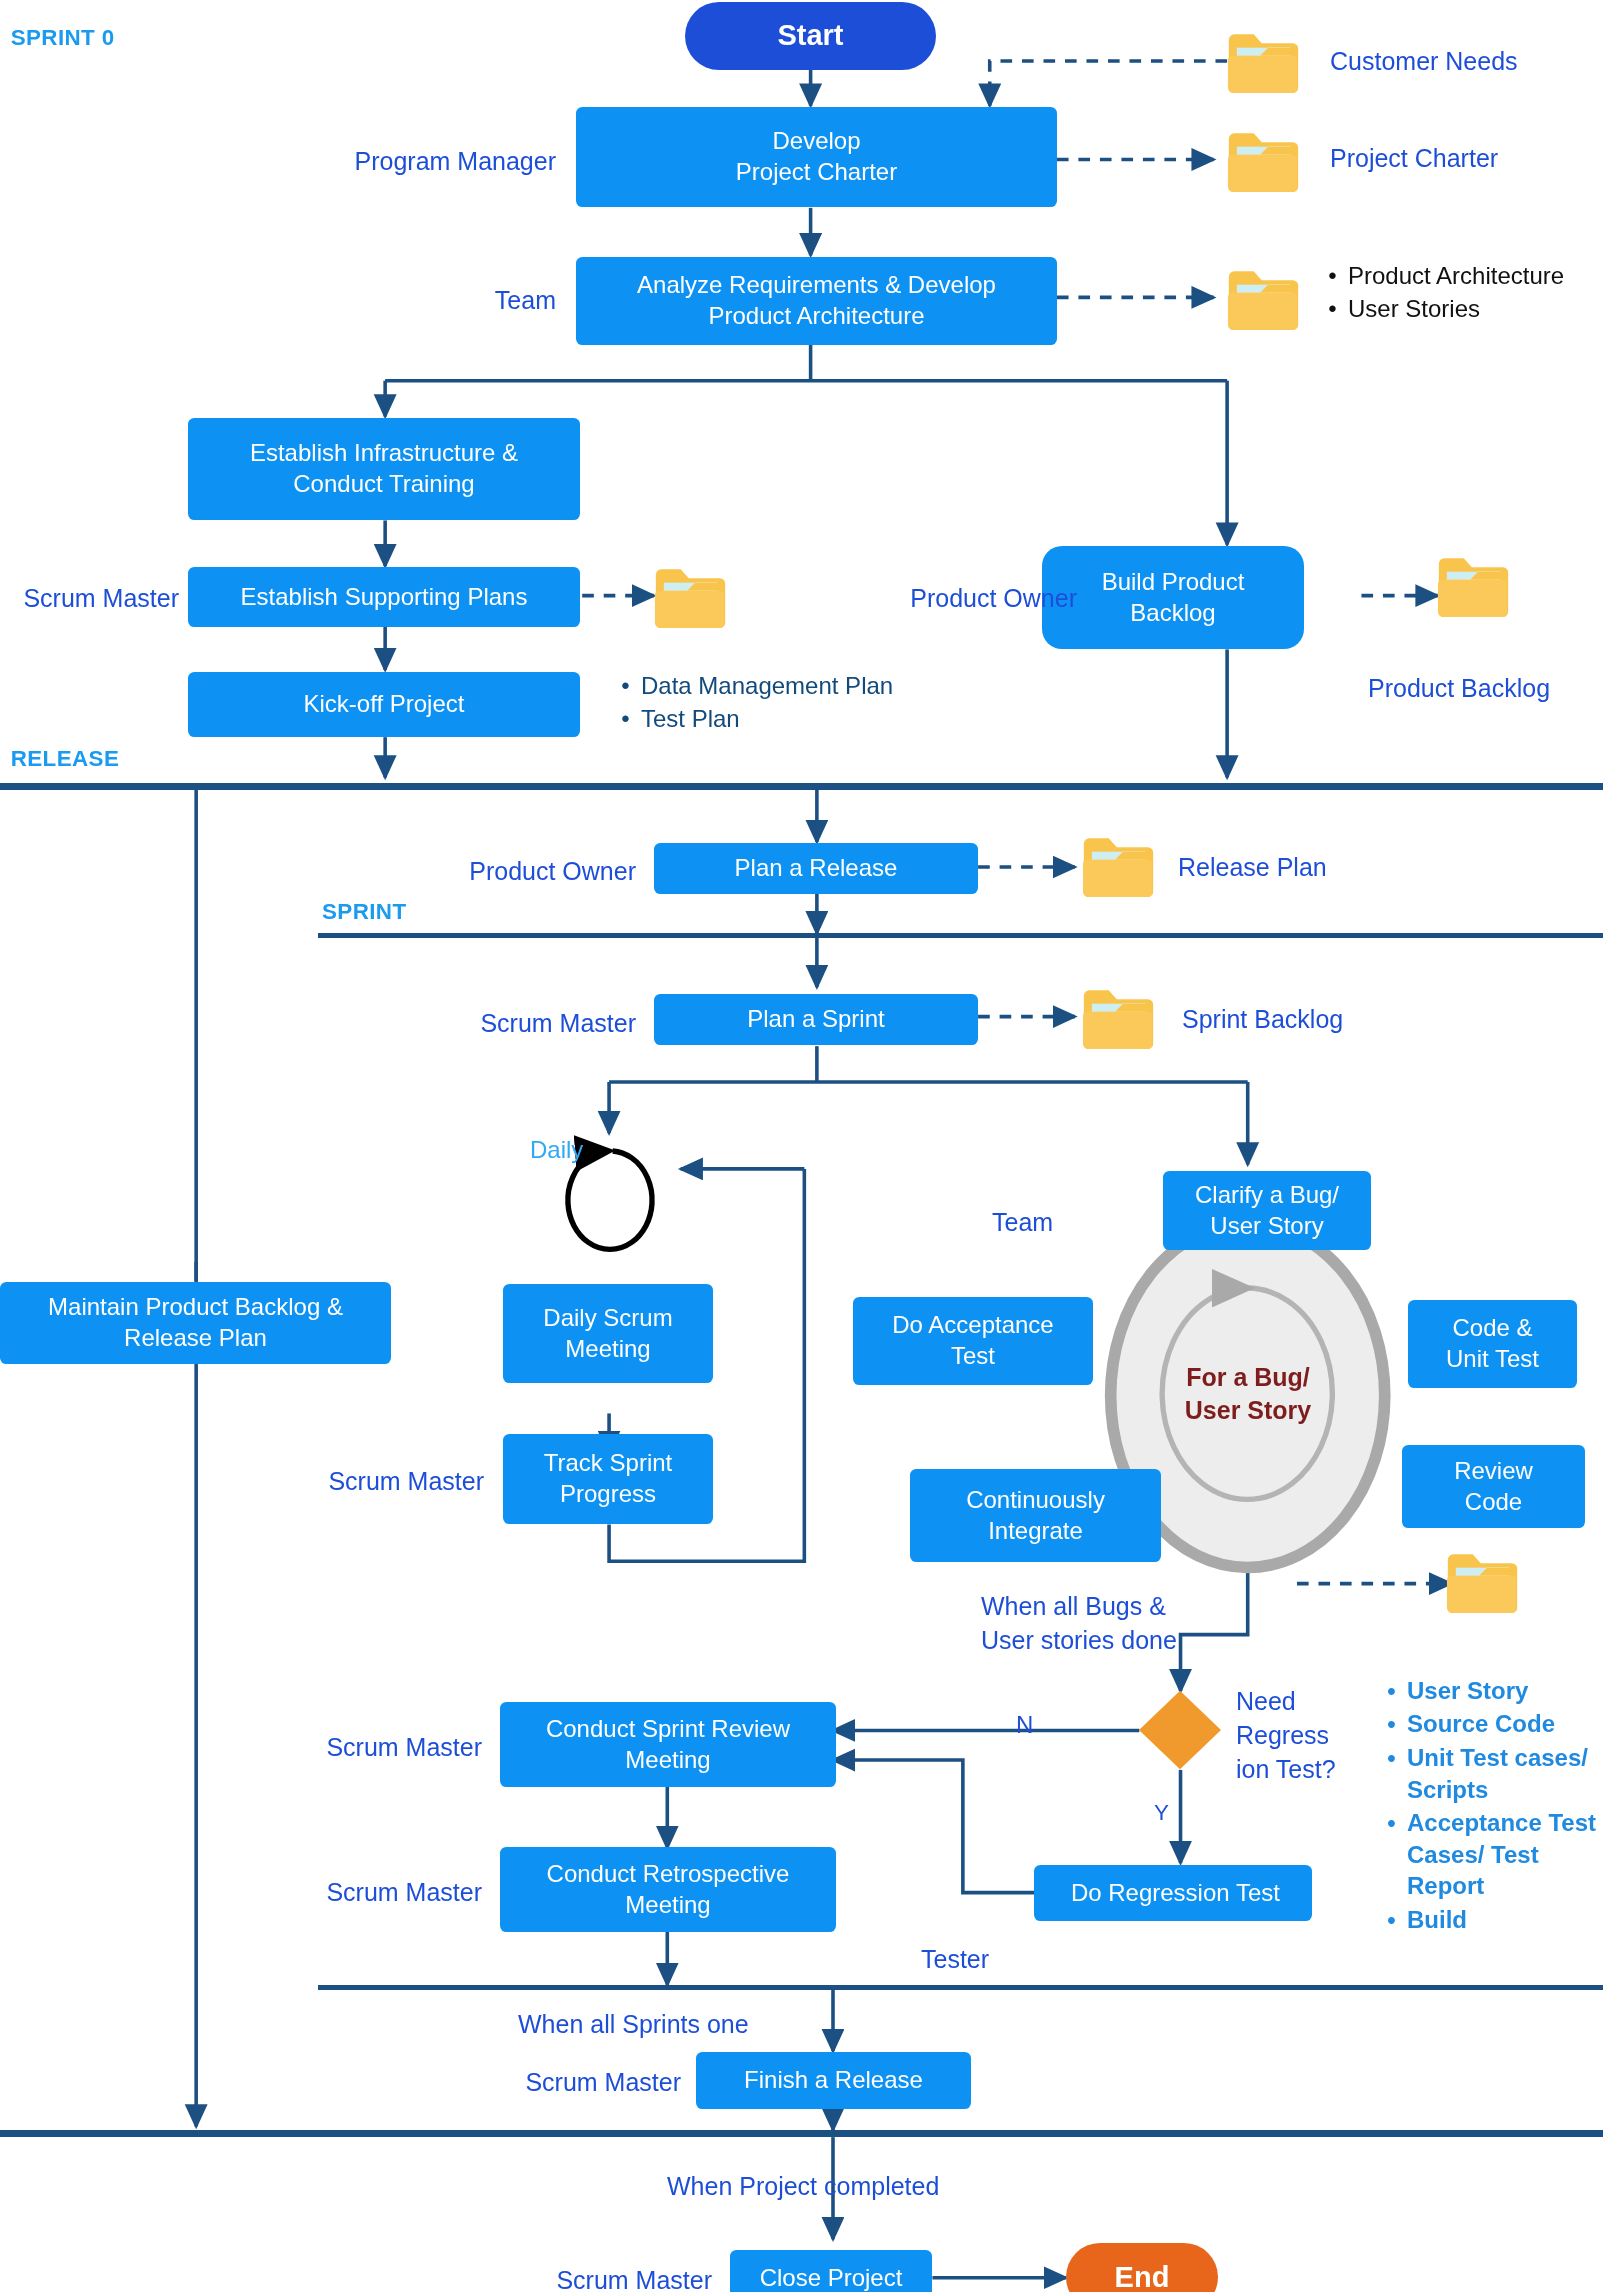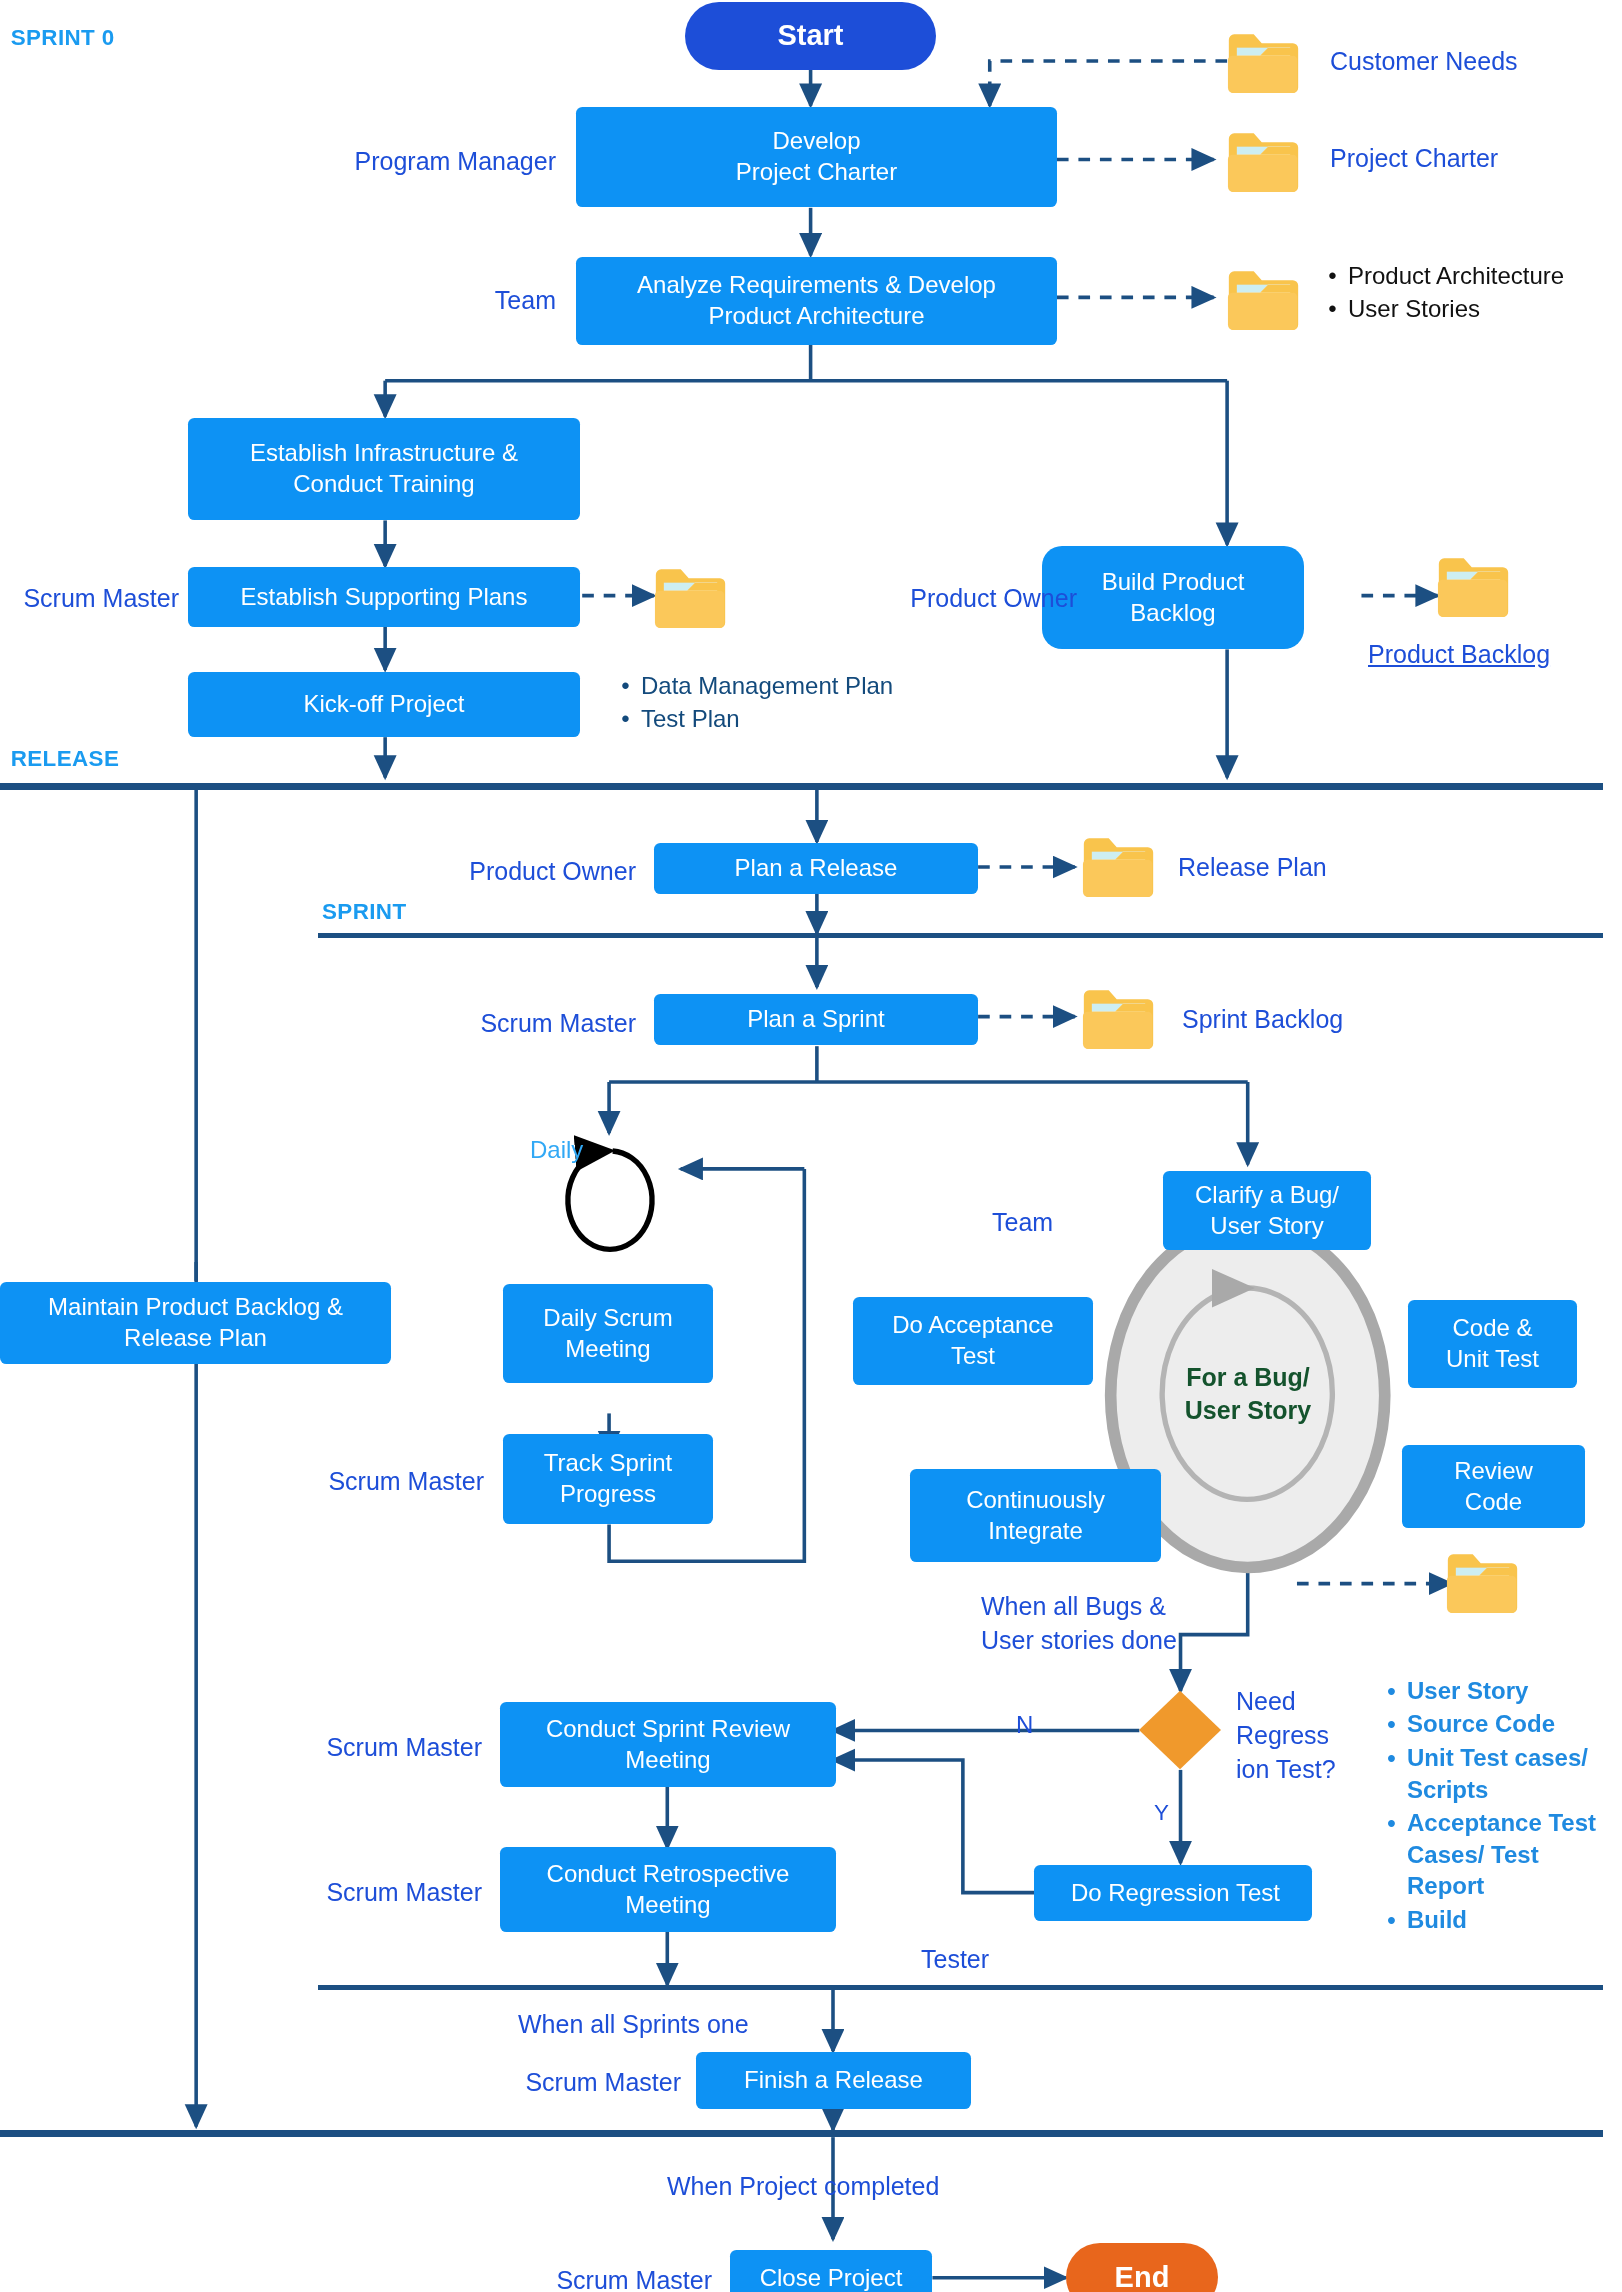--- a/index.html
+++ b/index.html
@@ -60,21 +60,21 @@
     line-height:1.32;
   }
   .bullets.light{color:#1f8ae0;}
   .bullets ul{margin:0;padding-left:23px;list-style:none;}
   .bullets li{position:relative;margin:0 0 1.8px 0;}
   .bullets li:before{
     content:"\2022";position:absolute;left:-19.7px;top:0;
   }
 
   .cyc-label{
-    position:absolute;color:#14532d;font-weight:bold;font-size:25px;
+    position:absolute;color:#7f1d1d;font-weight:bold;font-size:25px;
     text-align:center;line-height:1.3;white-space:pre-line;
   }
   .daily-label{
     position:absolute;color:#31a8f5;font-size:24px;font-weight:500;
   }
 
   
   .hr{position:absolute;background:#1c4f82;}
 
   
@@ -349,21 +349,21 @@
 
   <div class="folder" style="left:1437px;top:553px;">
     <svg viewBox="0 0 82 72" width="73" height="64">
       <path d="M2,12 a6,6 0 0 1 6,-6 h22 l9,10 h35 a6,6 0 0 1 6,6 v44 a6,6 0 0 1 -6,6 h-66 a6,6 0 0 1 -6,-6 z" fill="#f9c44c"></path>
       <rect x="11" y="21" width="60" height="9" fill="#cdeef2"></rect>
       <path d="M11,30 h26 l9,-9 h25 v10 h-60 z" fill="#ffffff"></path>
       <path d="M8,30 h66 a5,5 0 0 1 5,5 v31 a6,6 0 0 1 -6,6 h-66 a6,6 0 0 1 -6,-6 v-31 a5,5 0 0 1 5,-5 z" fill="#fbc85a"></path>
       <path d="M46,21 l-9,9 h37 v-9 z" fill="#f9c44c"></path>
     </svg>
   </div>
-  <div class="txt" style="left:1368px;top:638px;text-decoration:underline;">Product Backlog</div>
+  <div class="txt" style="left:1368px;top:672px;">Product Backlog</div>
 
   <div class="folder" style="left:1082px;top:833px;">
     <svg viewBox="0 0 82 72" width="73" height="64">
       <path d="M2,12 a6,6 0 0 1 6,-6 h22 l9,10 h35 a6,6 0 0 1 6,6 v44 a6,6 0 0 1 -6,6 h-66 a6,6 0 0 1 -6,-6 z" fill="#f9c44c"></path>
       <rect x="11" y="21" width="60" height="9" fill="#cdeef2"></rect>
       <path d="M11,30 h26 l9,-9 h25 v10 h-60 z" fill="#ffffff"></path>
       <path d="M8,30 h66 a5,5 0 0 1 5,5 v31 a6,6 0 0 1 -6,6 h-66 a6,6 0 0 1 -6,-6 v-31 a5,5 0 0 1 5,-5 z" fill="#fbc85a"></path>
       <path d="M46,21 l-9,9 h37 v-9 z" fill="#f9c44c"></path>
     </svg>
   </div>

